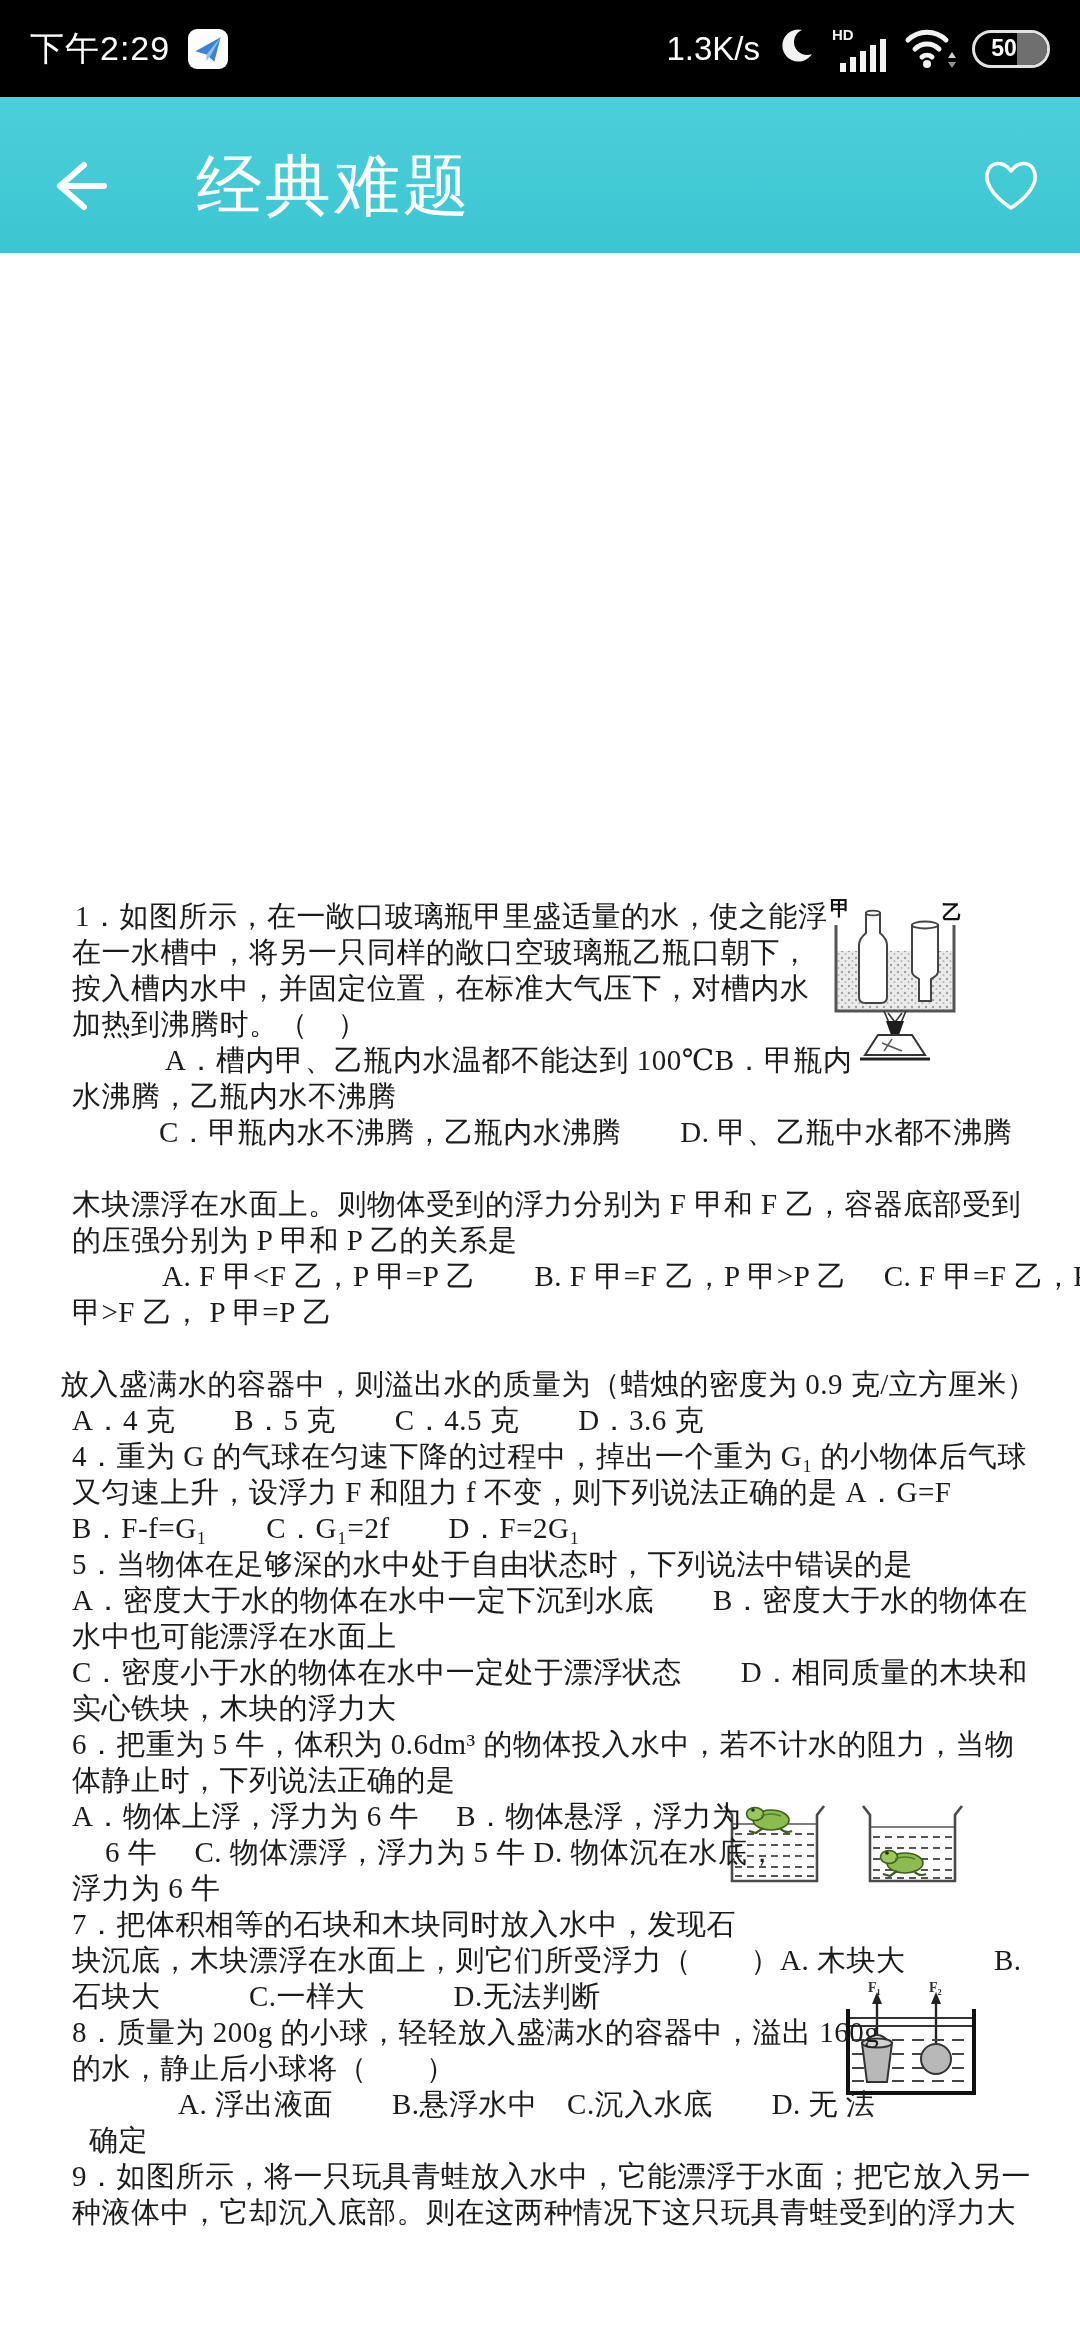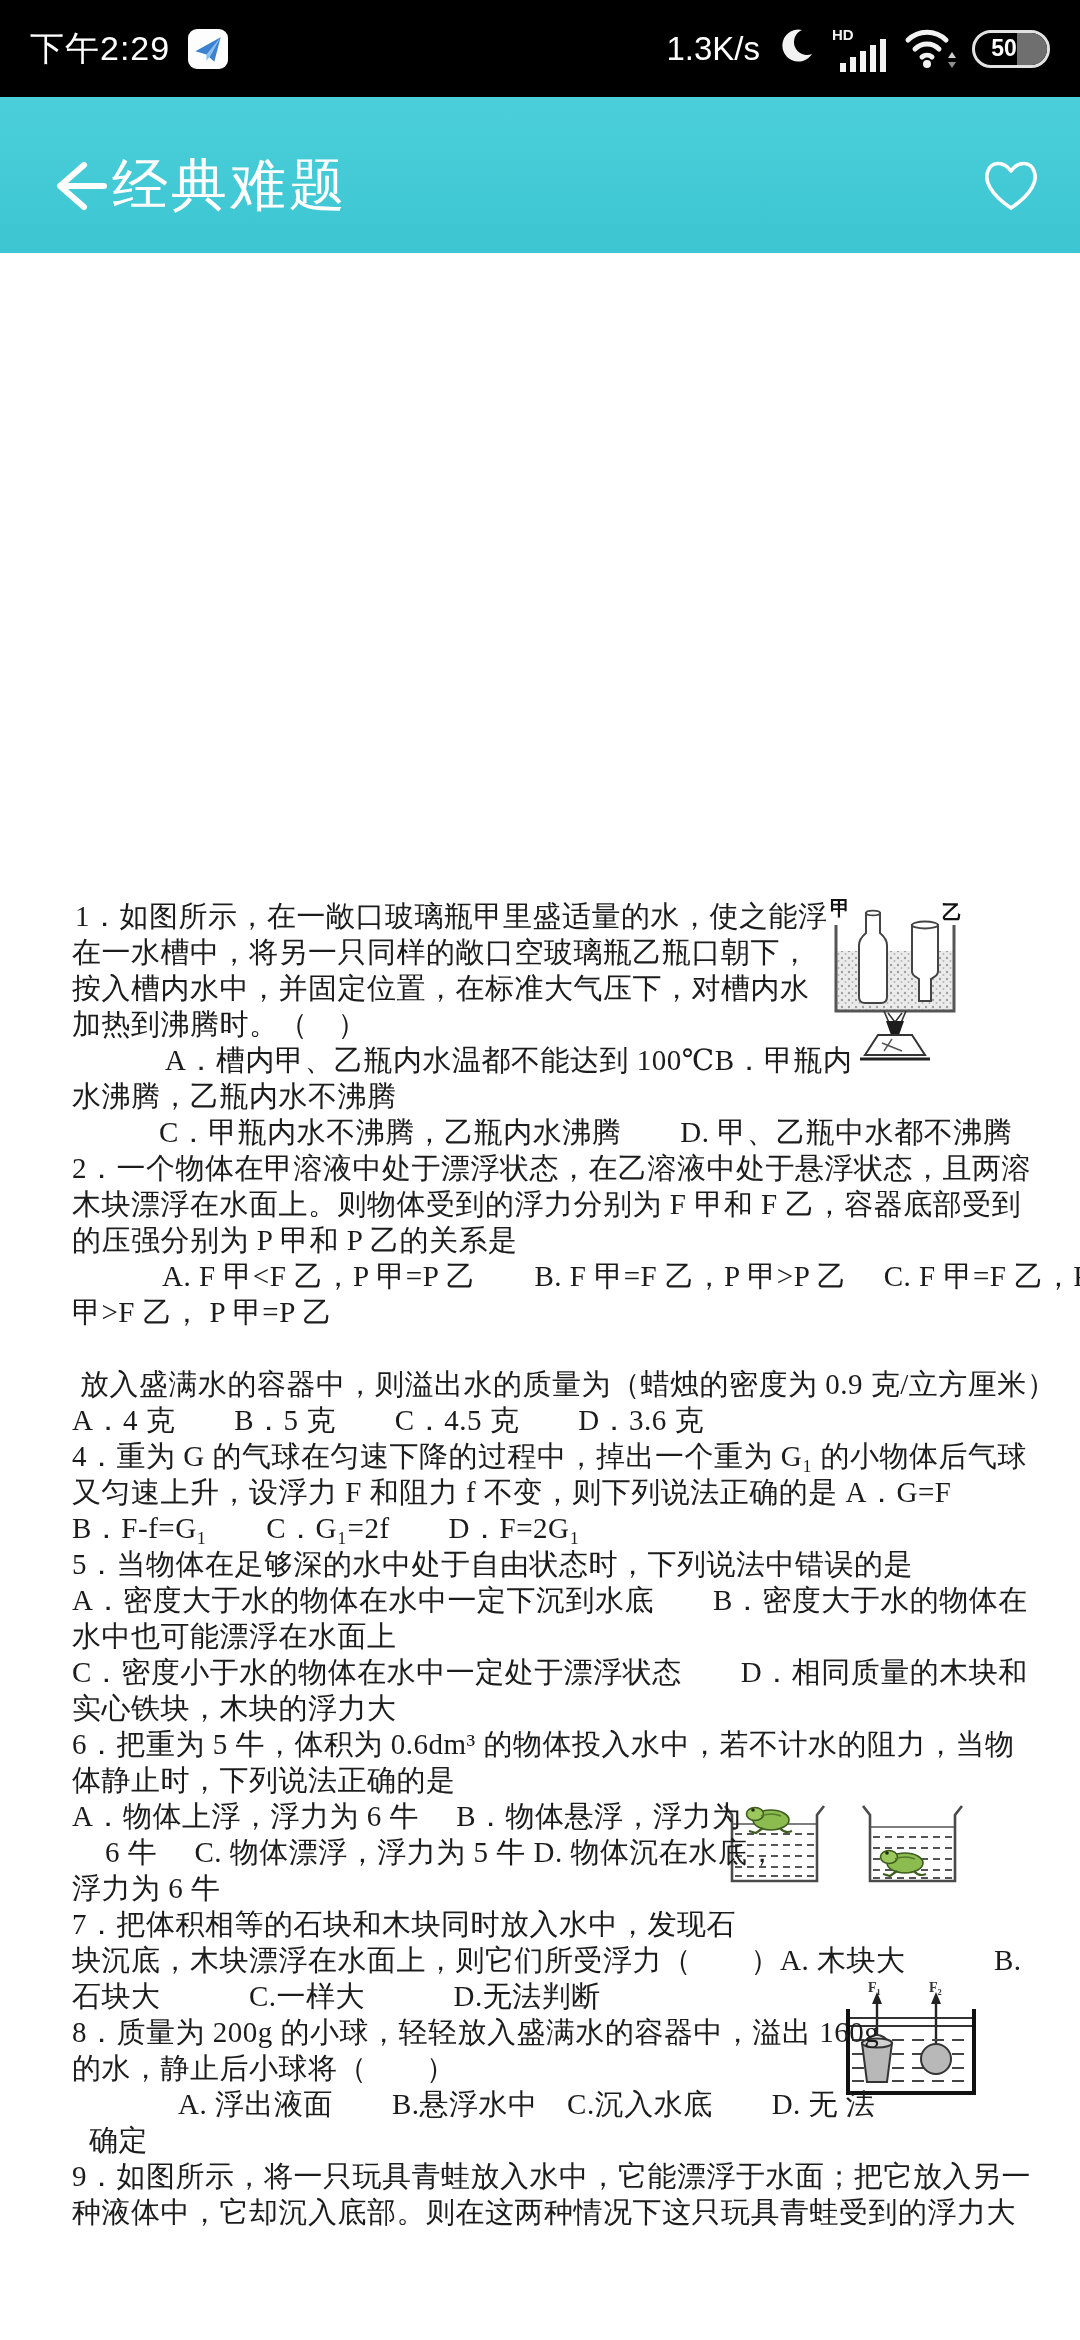--- a/index.html
+++ b/index.html
@@ -26,21 +26,21 @@
   .sb-batt-fill{position:absolute;right:0;top:0;bottom:0;width:42%;background:#6f6f6f;}
   .sb-batt-txt{position:relative;font-size:23px;font-weight:700;color:#fff;margin-right:14px;}
   
   .app-bar{
     position:absolute;left:0;top:97px;width:1080px;height:156px;
     background:linear-gradient(#4bd0da,#3cc5d2);
     box-shadow:0 4px 7px rgba(0,0,0,0.18);
     display:flex;align-items:center;box-sizing:border-box;
     padding:22px 38px 0 50px;
   }
-  .ab-title{color:#fff;font-size:56px;letter-spacing:3px;flex:1;}
+  .ab-title{color:#fff;font-size:66px;letter-spacing:3px;margin-left:84px;flex:1;}
   .ab-btn{display:flex;align-items:center;justify-content:center;}
   
   .doc-area{position:absolute;left:0;top:253px;width:1080px;height:2087px;background:#fff;}
   .doc-line{
     position:absolute;white-space:nowrap;color:#1c1c1c;
     font-family:"Liberation Serif","DejaVu Serif",serif;
     font-size:29px;line-height:36px;letter-spacing:0.5px;
   }
   .fig{position:absolute;}
 </style>
@@ -188,26 +188,25 @@
     <ellipse cx="37" cy="64" rx="15" ry="4.6" fill="#d2d2d2" stroke="#333" stroke-width="2"></ellipse>
     <circle cx="96" cy="80" r="15" fill="#b8b8b8" stroke="#333" stroke-width="2"></circle>
   </svg>
 <div class="doc-line" style="left: 75px; top: 645px;">1．如图所示，在一敞口玻璃瓶甲里盛适量的水，使之能浮</div>
     <div class="doc-line" style="left: 72px; top: 681px;">在一水槽中，将另一只同样的敞口空玻璃瓶乙瓶口朝下，</div>
     <div class="doc-line" style="left: 72px; top: 717px;">按入槽内水中，并固定位置，在标准大气压下，对槽内水</div>
     <div class="doc-line" style="left: 72px; top: 753px;">加热到沸腾时。（　）</div>
     <div class="doc-line" style="left: 165px; top: 789px;">A．槽内甲、乙瓶内水温都不能达到 100℃B．甲瓶内</div>
     <div class="doc-line" style="left: 72px; top: 825px;">水沸腾，乙瓶内水不沸腾</div>
     <div class="doc-line" style="left: 159px; top: 861px;">C．甲瓶内水不沸腾，乙瓶内水沸腾　　D. 甲、乙瓶中水都不沸腾</div>
-    <div class="doc-line" style="left: 72px; top: 897px;">2．一个物体在甲溶液中处于漂浮状态，在乙溶液中处于悬浮状态，且两溶</div>
     <div class="doc-line" style="left: 72px; top: 933px;">木块漂浮在水面上。则物体受到的浮力分别为 F 甲和 F 乙，容器底部受到</div>
     <div class="doc-line" style="left: 72px; top: 969px;">的压强分别为 P 甲和 P 乙的关系是</div>
     <div class="doc-line" style="left: 162px; top: 1005px;">A. F 甲&lt;F 乙，P 甲=P 乙　　B. F 甲=F 乙，P 甲&gt;P 乙　 C. F 甲=F 乙，P 甲&lt;P 乙 D. F</div>
     <div class="doc-line" style="left: 72px; top: 1041px;">甲&gt;F 乙， P 甲=P 乙</div>
-    <div class="doc-line" style="left: 80px; top: 1113px;">放入盛满水的容器中，则溢出水的质量为（蜡烛的密度为 0.9 克/立方厘米）</div>
+    <div class="doc-line" style="left: 60px; top: 1113px;">放入盛满水的容器中，则溢出水的质量为（蜡烛的密度为 0.9 克/立方厘米）</div>
     <div class="doc-line" style="left: 72px; top: 1149px;">A．4 克　　B．5 克　　C．4.5 克　　D．3.6 克</div>
     <div class="doc-line" style="left: 72px; top: 1185px;">4．重为 G 的气球在匀速下降的过程中，掉出一个重为 G₁ 的小物体后气球</div>
     <div class="doc-line" style="left: 72px; top: 1221px;">又匀速上升，设浮力 F 和阻力 f 不变，则下列说法正确的是 A．G=F</div>
     <div class="doc-line" style="left: 72px; top: 1257px;">B．F-f=G₁　　C．G₁=2f　　D．F=2G₁</div>
     <div class="doc-line" style="left: 72px; top: 1293px;">5．当物体在足够深的水中处于自由状态时，下列说法中错误的是</div>
     <div class="doc-line" style="left: 72px; top: 1329px;">A．密度大于水的物体在水中一定下沉到水底　　B．密度大于水的物体在</div>
     <div class="doc-line" style="left: 72px; top: 1365px;">水中也可能漂浮在水面上</div>
     <div class="doc-line" style="left: 72px; top: 1401px;">C．密度小于水的物体在水中一定处于漂浮状态　　D．相同质量的木块和</div>
     <div class="doc-line" style="left: 72px; top: 1437px;">实心铁块，木块的浮力大</div>
     <div class="doc-line" style="left: 72px; top: 1473px;">6．把重为 5 牛，体积为 0.6dm³ 的物体投入水中，若不计水的阻力，当物</div>

